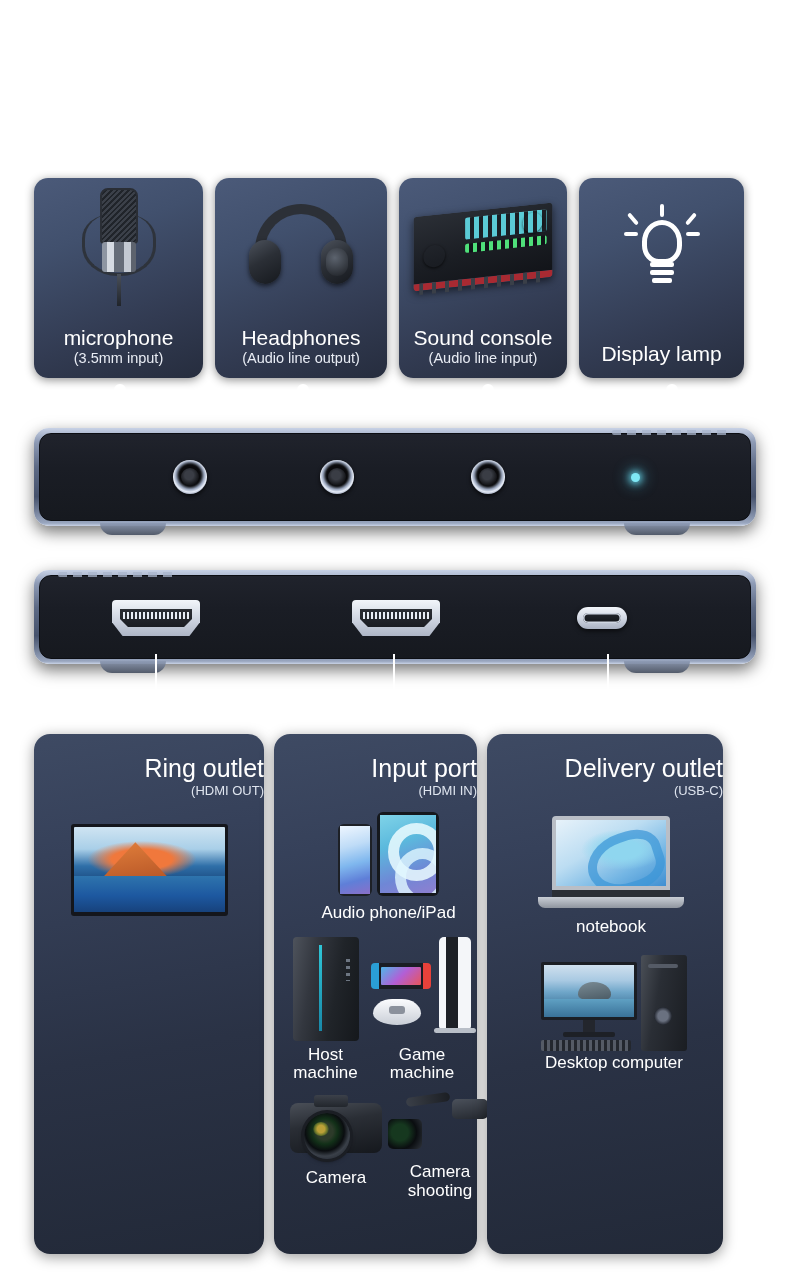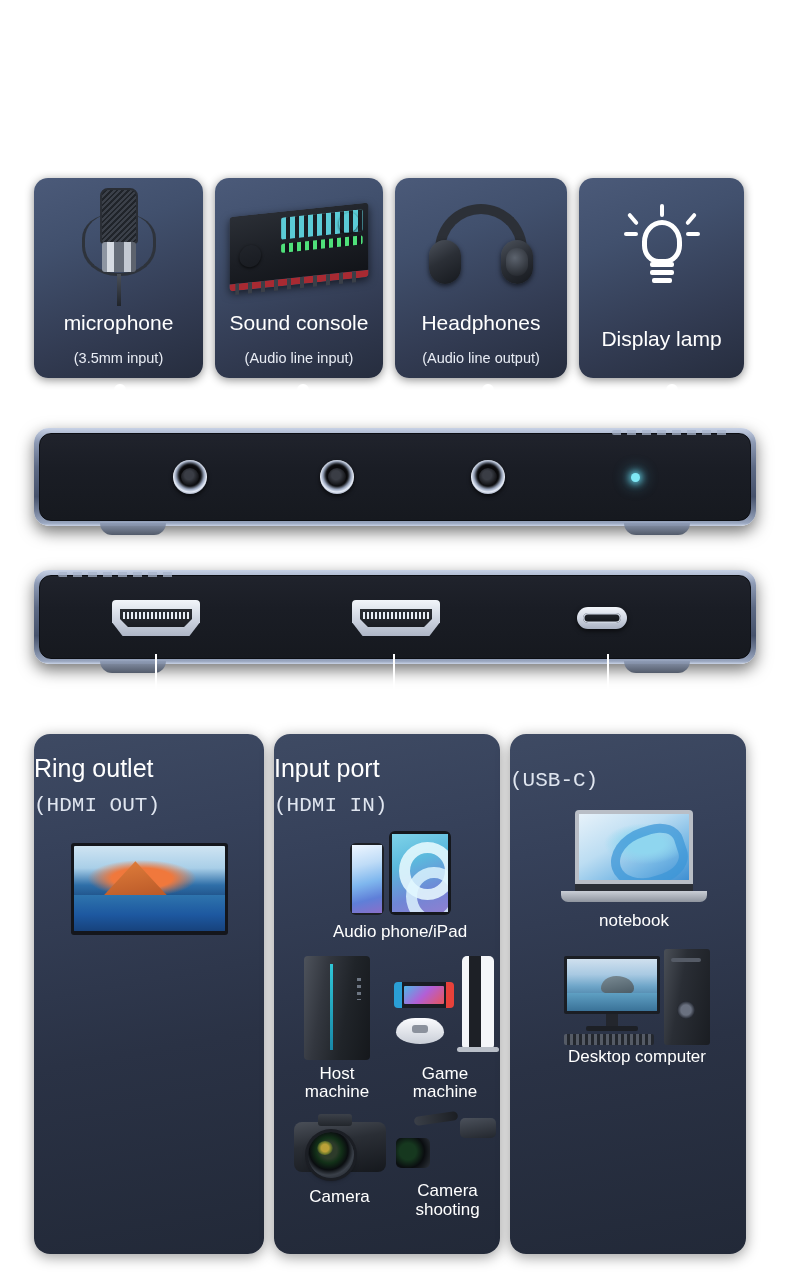--- a/index.html
+++ b/index.html
@@ -53,21 +53,21 @@
   .tcard.w1 { width:169px; }
   .tcard.w2 { width:168px; }
   .tcard.w3 { width:172px; }
   .tcard.w4 { width:165px; }
   .tcard .art { position:absolute; top:8px; left:0; width:100%; height:120px; }
   .tcard .lbl {
     font-size:21px; color:#fff; line-height:1.05; text-align:center;
     white-space:nowrap;
   }
   .tcard .sub {
-    font-size:14.5px; color:#e8ecf4; margin-top:16px; text-align:left;
+    font-size:14.5px; color:#e8ecf4; margin-top:1px; text-align:left;
     white-space:nowrap;
   }
 
   
   .device {
     position:absolute;
     border-radius:16px;
   }
   .dev1 { left:34px; top:428px; width:722px; height:98px; }
   .dev2 { left:34px; top:570px; width:722px; height:94px; }
@@ -152,25 +152,25 @@
     display:flex; gap:10px;
   }
   .bcard {
     border-radius:16px;
     background: linear-gradient(170deg,#3e4a63 0%, #36415a 22%, #2a3245 60%, #222938 100%);
     box-shadow:0 3px 14px rgba(0,0,0,.40);
     position:relative;
     padding-top:22px;
   }
   .bcard.c1 { width:230px; }
-  .bcard.c2 { width:226px; }
+  .bcard.c2 { width:203px; }
   .bcard.c3 { width:236px; }
-  .bhead { text-align:left; }
+  .bhead { text-align:right; }
   .bhead .t { font-size:25px; color:#fff; line-height:1.0; white-space:nowrap;}
-  .bhead .s { font-size:21px; color:#dfe5ef; margin-top:13px; white-space:nowrap;font-family:Liberation Mono, monospace;}
+  .bhead .s { font-size:13px; color:#dfe5ef; margin-top:2px; white-space:nowrap;}
 
   .item { text-align:center; }
   .item .cap { color:#fff; font-size:17px; line-height:1.1; margin-top:5px; }
 
   
   .thumb { border-radius:2px; overflow:hidden; position:relative; margin:0 auto; }
 
   .tv-frame { width:157px; height:92px; background:#14161c; padding:3px 3px 4px; border-radius:3px; position:relative; }
   .tv-scr { width:100%; height:100%; border-radius:1px; overflow:hidden; position:relative; }
 
@@ -419,43 +419,43 @@
           <div class="mic-head"></div>
           <div class="mic-shock"></div>
           <div class="mic-body"></div>
           <div class="mic-stem"></div>
         </div>
       </div>
       <div class="lbl">microphone</div>
       <div class="sub">(3.5mm input)</div>
     </div>
 
+    <div class="tcard w3">
+      <div class="art">
+        <div class="hp">
+          <div class="hp-band"></div>
+          <div class="hp-cupL"></div>
+          <div class="hp-cupR"></div>
+        </div>
+      </div>
+      <div class="lbl">Headphones</div>
+      <div class="sub">(Audio line output)</div>
+    </div>
+
     <div class="tcard w2">
       <div class="art">
         <div class="console">
           <div class="console-top"></div>
           <div class="knob k1"></div>
           <div class="knob k2"></div>
           <div class="pots"></div>
         </div>
       </div>
       <div class="lbl">Sound console</div>
       <div class="sub">(Audio line input)</div>
-    </div>
-
-    <div class="tcard w3">
-      <div class="art">
-        <div class="hp">
-          <div class="hp-band"></div>
-          <div class="hp-cupL"></div>
-          <div class="hp-cupR"></div>
-        </div>
-      </div>
-      <div class="lbl">Headphones</div>
-      <div class="sub">(Audio line output)</div>
     </div>
 
     <div class="tcard w4">
       <div class="art">
         <div class="bulb">
           <div class="bulb-g"></div>
           <div class="bulb-neck"></div>
           <div class="bulb-n2"></div>
           <div class="bulb-n3"></div>
           <div class="ray" style="left:44px; top:0px; width:4px; height:13px;"></div>
@@ -608,20 +608,21 @@
             <div class="cmc-mic"></div>
           </div>
           <div class="cap" style="margin-top:4px;">Camera</div>
           <div class="cap" style="margin-top:0;">shooting</div>
         </div>
       </div>
     </div>
 
     <div class="bcard c3">
       <div class="bhead">
+        <div class="t">Delivery outlet</div>
         <div class="s">(USB-C)</div>
       </div>
 
 
       <div class="item" style="margin-top:18px; padding-left:12px;">
         <div>
           <div class="nb-lid" style="margin:0 auto;">
               <div class="sc-abstract-blue"></div>
             </div>
           <div class="nb-kb"></div>

